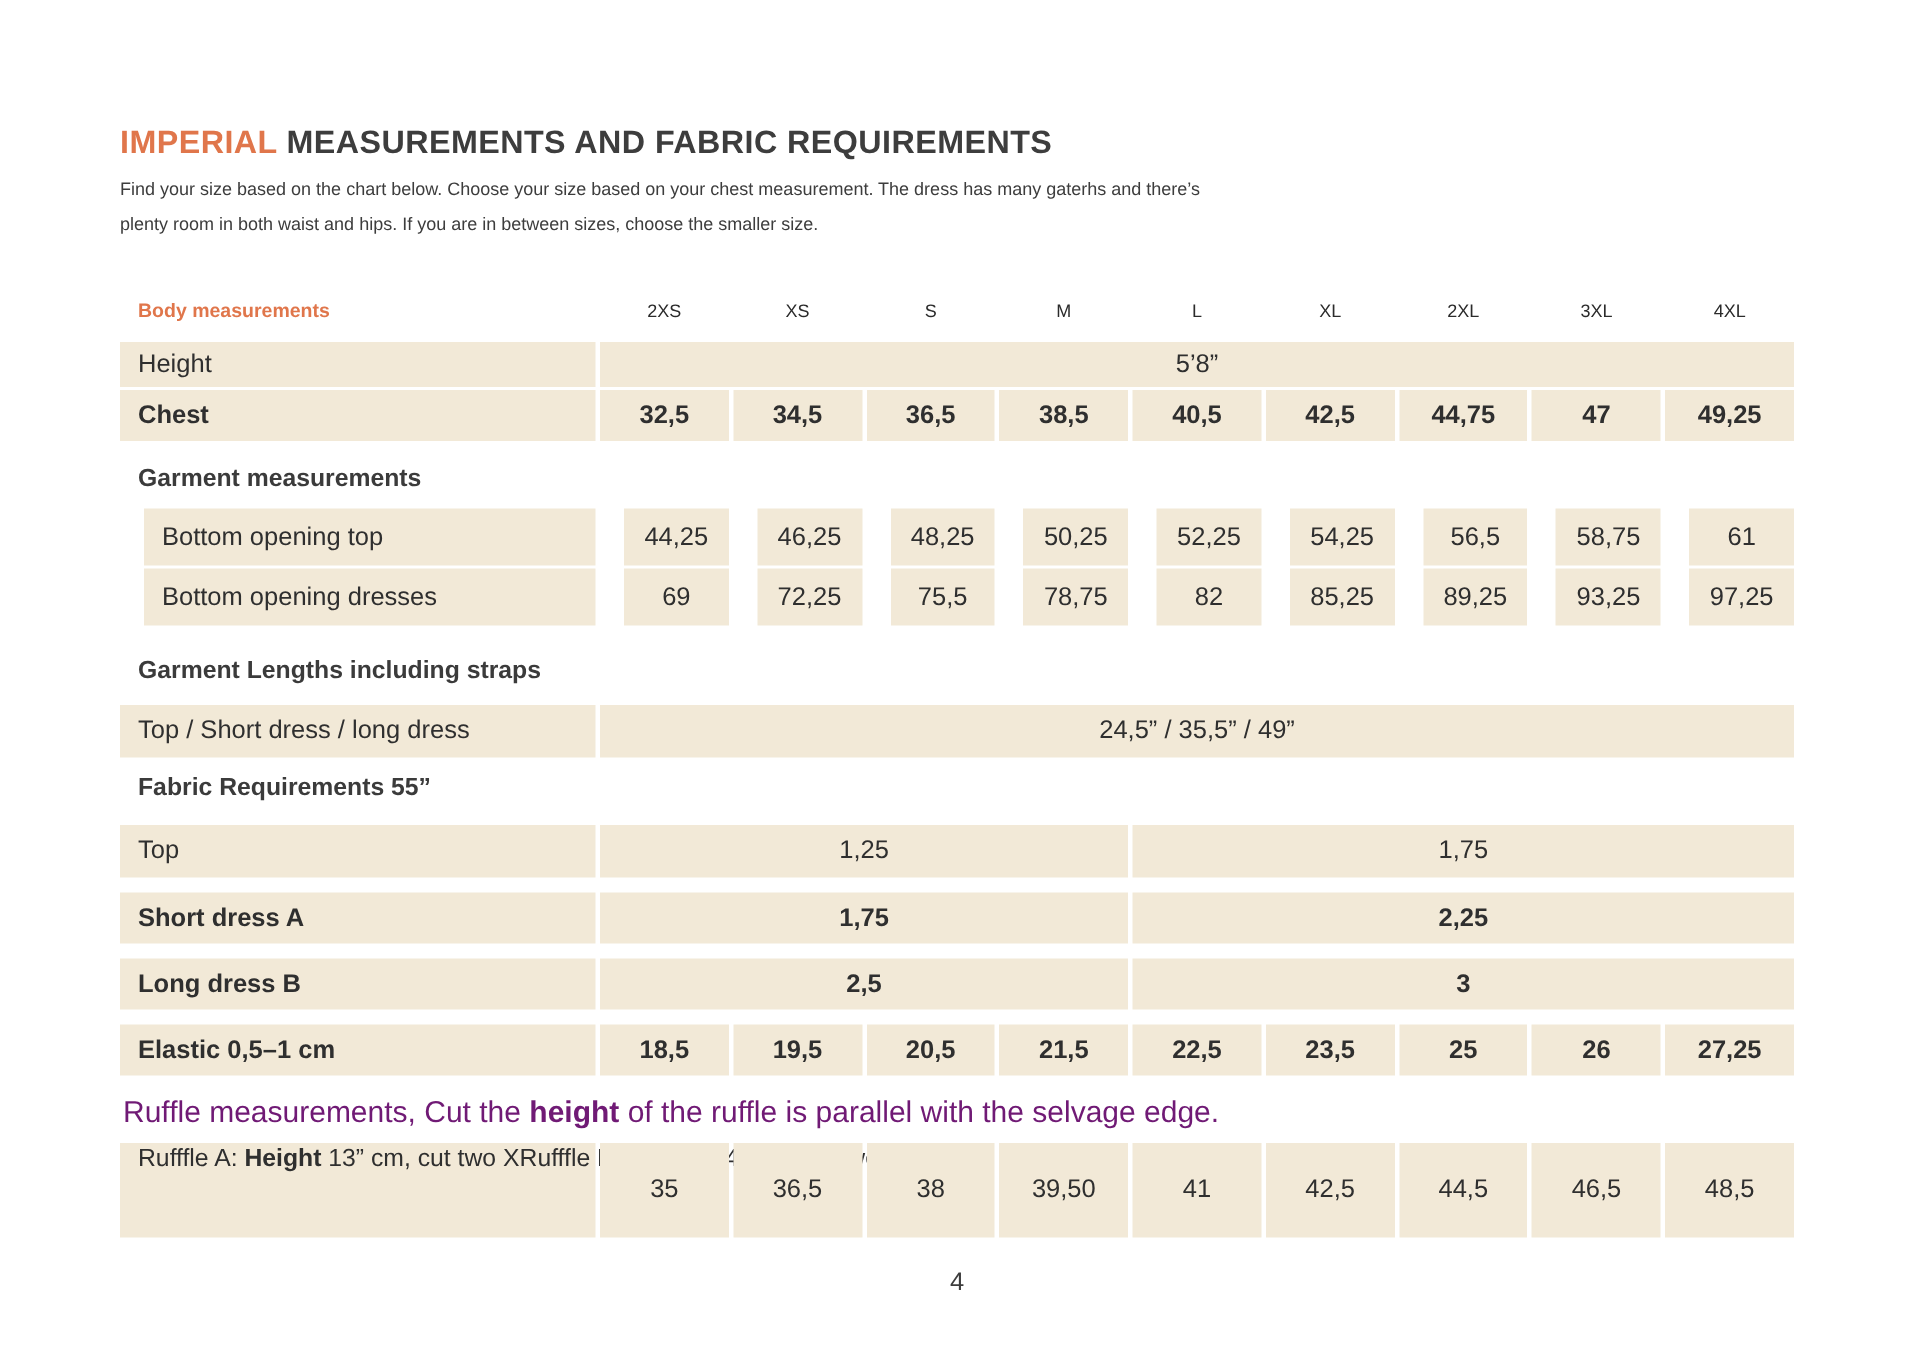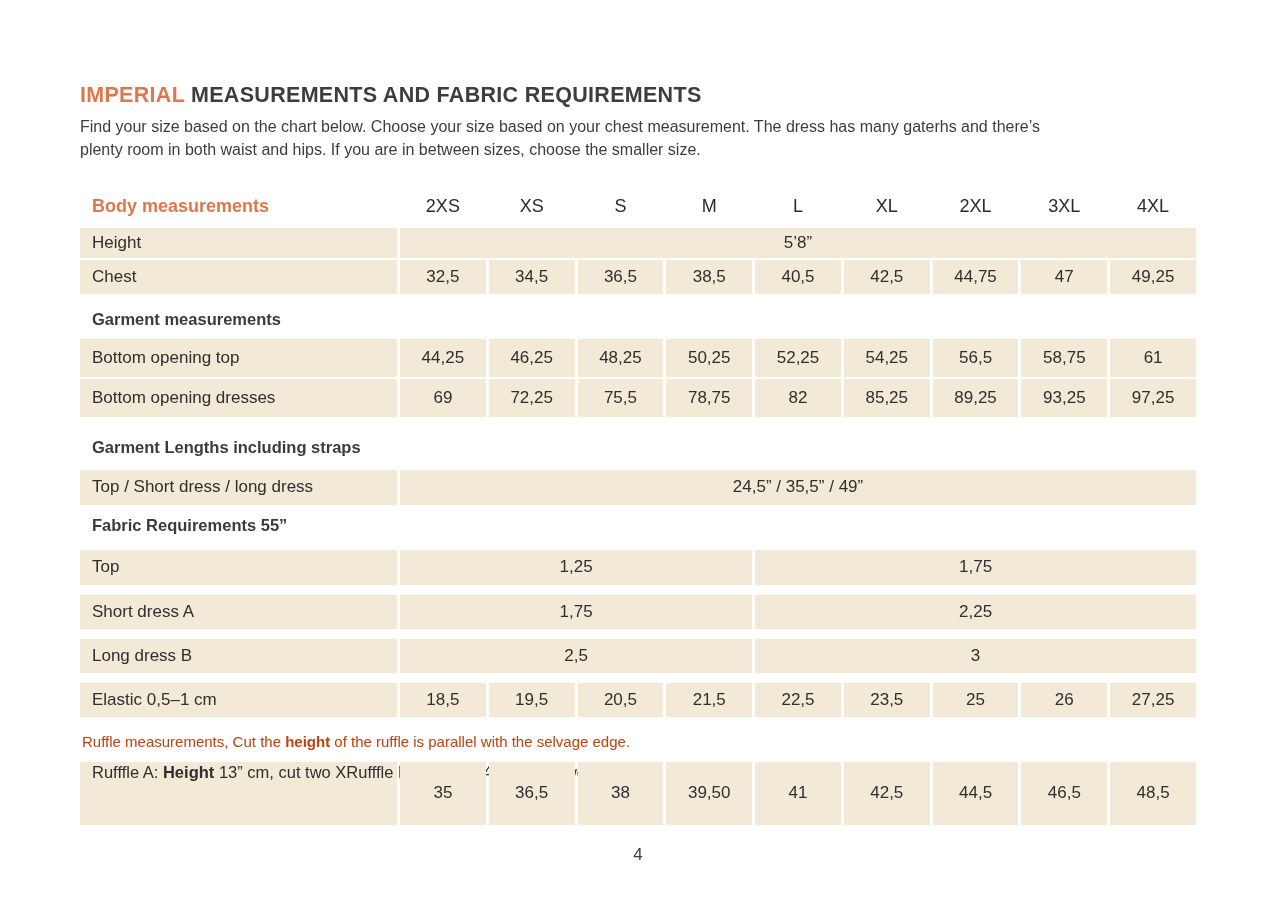--- a/index.html
+++ b/index.html
@@ -15,21 +15,21 @@
   h1.title {
     margin-top: 84px;
     font-size: 21.5px;
     font-weight: 700;
     letter-spacing: 0.3px;
     color: #3d3d3d;
     line-height: 1.1;
   }
   h1.title .accent { color: #e0764b; }
 
-  .intro { margin-top: 7px; font-size: 16px; line-height: 23.5px; color: #3d3d3d; }
+  .intro { margin-top: 7px; font-size: 12px; line-height: 23.5px; color: #3d3d3d; }
 
   
   .trow {
     display: grid;
     grid-template-columns: 317px repeat(9, 1fr);
     column-gap: 3px;
     width: 1116px;
   }
   .cell {
     background: #f2e9d7;
@@ -37,47 +37,47 @@
     align-items: center;
     font-size: 17px;
     color: #2f2f2f;
   }
   .cell.label { justify-content: flex-start; padding-left: 12px; }
   .cell.val   { justify-content: center; text-align: center; }
   .span-all   { grid-column: 2 / 11; }
   .span-left  { grid-column: 2 / 6; }
   .span-right { grid-column: 6 / 11; }
 
-  .h30 { height: 30px; } .h34 { height: 34px; } .h35 { height: 35px; }
-  .h38 { height: 38px; } .h63 { height: 63px; }
+  .h30 { height: 30px; } .h34 { height: 34px; font-weight: bold; } .h35 { height: 35px; }
+  .h38 { height: 38px; margin-left: 16px; } .h63 { height: 63px; }
 
   .header-row { margin-top: 30px; height: 30px; align-items: center; }
   .body-measurements-label {
-    color: #e0764b; font-weight: 600; font-size: 18px;
+    color: #e0764b; font-weight: 600; font-size: 13px;
     background: transparent; padding-left: 12px;
     display: flex; align-items: center;
   }
   .size-head {
     background: transparent; display: flex; align-items: center; justify-content: center;
-    font-size: 18px; color: #2b2b2b;
+    font-size: 12px; color: #2b2b2b;
   }
 
   .section-label {
     font-size: 16.5px; color: #3b3b3b;
     padding-left: 12px;
     height: 20px; line-height: 20px; font-weight: bold;
   }
 
   .mt2  { margin-top: 2px; }  .mt6  { margin-top: 6px; }
   .mt10 { margin-top: 10px; }
   .mt15 { margin-top: 15px; } .mt18 { margin-top: 10px; }
   .mt20 { margin-top: 20px; }
   .mb10 { margin-bottom: 10px; } .mb13 { margin-bottom: 13px; } .mb15 { margin-bottom: 15px; }
 
-  .ruffle-note { font-size: 15px; color: #c2410c; padding-left: 2px; height: 20px; line-height: 20px; }
+  .ruffle-note { font-size: 20px; color: #701a75; padding-left: 2px; height: 20px; line-height: 20px; }
   .ruffle-note b, .ruffle-label b { font-weight: 700; }
   .ruffle-label { align-items: flex-start; justify-content: center; line-height: 21px; font-size: 16.5px; }
   .ruffle-label .line { white-space: pre; }
 
   .page-number { margin-top: 20px; text-align: center; font-size: 17px; color: #3d3d3d; }
 </style>
 </head>
 <body>
 
 <div class="content">

